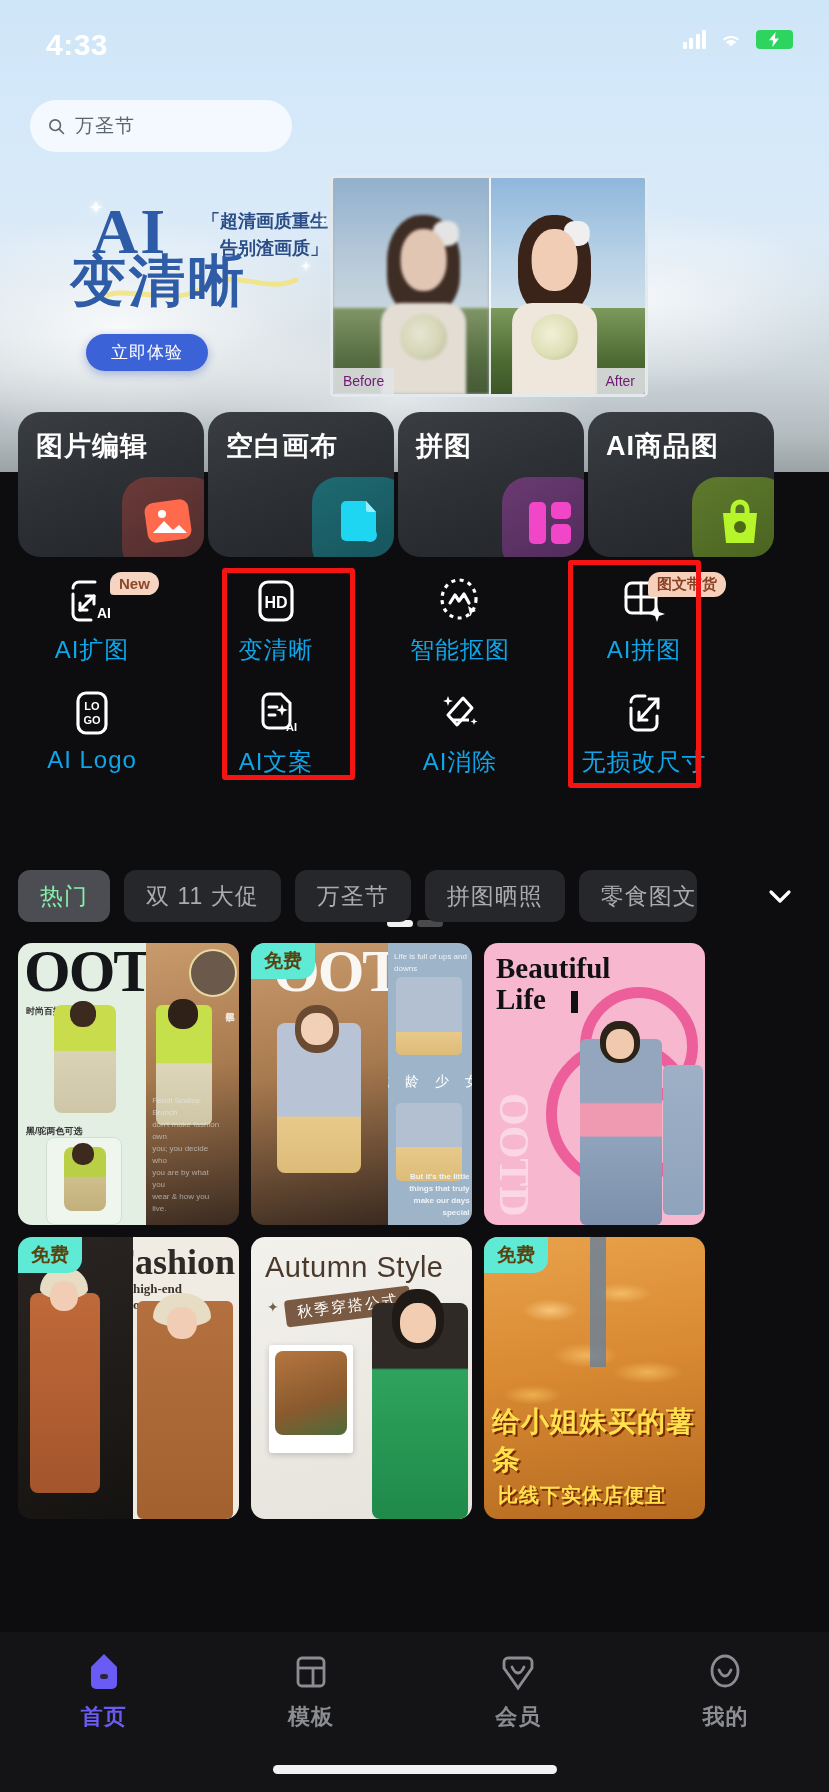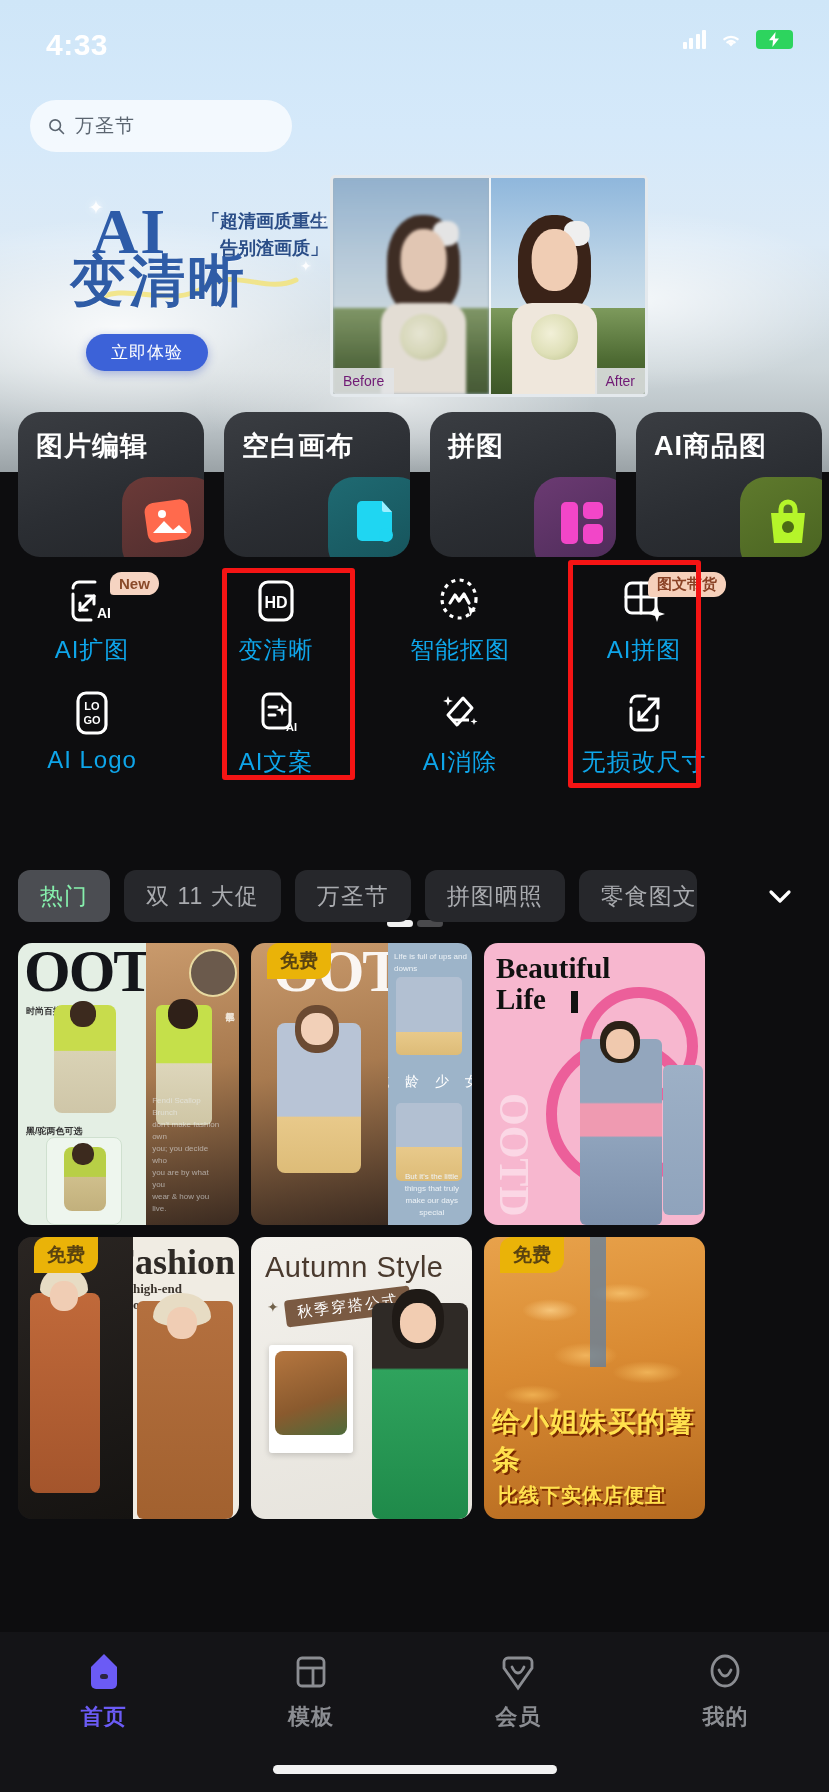--- a/index.html
+++ b/index.html
@@ -97,21 +97,21 @@
   .g-flower{position:absolute;left:50%;transform:translateX(-50%);bottom:18%;width:40%;height:24%;
     background:radial-gradient(circle at 42% 42%, #f2f0d8 0%, #dfe0b8 55%, #b9c08a 100%);border-radius:50%;}
   .ph-divider{position:absolute;left:50%;top:0;width:2px;height:100%;background:rgba(255,255,255,.85);}
   .ph-tag{
     position:absolute; bottom:0; height:26px; padding:0 10px; display:flex; align-items:center;
     font-size:14px; color:#701a75; background:rgba(225,228,230,.88);
   }
   .ph-tag.l{left:0;} .ph-tag.r{right:0;}
 
   
-  .cards { position:absolute; left:18px; top:412px; display:flex; gap:20px; }
+  .cards { position:absolute; left:18px; top:412px; display:flex; gap:4px; }
   .card {
     width:186px; height:145px; border-radius:22px; position:relative; overflow:hidden;
     background:linear-gradient(160deg,#3a3d42 0%,#2b2e33 55%,#232529 100%);
   }
   .card .ttl {
     position:absolute; left:18px; top:16px; font-size:27px; font-weight:700;
     color:#fff; letter-spacing:1px; white-space:nowrap;
   }
   .card .glyph {
     position:absolute; right:-14px; bottom:-16px; width:96px; height:96px; border-radius:26px;
@@ -150,21 +150,21 @@
     font-size:23px; display:flex; align-items:center; white-space:nowrap; letter-spacing:1px;
   }
   .chip.on { background:#4b4d52; color:#86efac; }
   .chip.clip { max-width:118px; overflow:hidden; }
   .chev { position:absolute; left:766px; top:884px; width:28px; height:24px; }
 
   
   .tgrid { position:absolute; left:18px; top:943px; width:793px; display:flex; flex-wrap:wrap; gap:12px; }
   .tcard { width:221px; height:282px; border-radius:14px; overflow:hidden; position:relative; background:#1c1c1f; }
   .free {
-    position:absolute; left:16px; top:0; z-index:5; background:#eab308; color:#5a4310;
+    position:absolute; left:0; top:0; z-index:5; background:#5eead4; color:#5a4310;
     font-size:19px; font-weight:700; padding:5px 13px; border-radius:12px 0 14px 0;
   }
   .t-inner{position:absolute;inset:0;display:flex;}
   .tp{position:relative;height:100%;overflow:hidden;}
   .ootd-bg{background:#e4efe4;}
   .ootd-word{position:absolute;left:6px;top:-6px;font-family:"Liberation Serif",serif;
     font-size:60px;font-weight:700;color:#14161a;letter-spacing:-2px;}
   .mini-txt{position:absolute;font-size:9px;color:#333;font-weight:700;}
   .fig{position:absolute;border-radius:8px;}
   .street{background:linear-gradient(170deg,#c99a6c 0%,#a87a4f 45%,#3a2a20 100%);}
@@ -484,21 +484,21 @@
           <div class="ootd-word" style="color:#fff;opacity:.92;left:22px;">OOTD</div>
           <div class="fig" style="left:26px;top:80px;width:84px;height:150px;background:linear-gradient(180deg,#b8c4d6 0%,#b8c4d6 62%,#e8c98a 63%,#ddbc78 100%);border-radius:8px;"></div>
           <div class="fig" style="left:44px;top:62px;width:44px;height:48px;background:#6b4a32;border-radius:46%;"></div>
           <div class="fig" style="left:50px;top:70px;width:32px;height:32px;background:#f2d0b8;border-radius:46%;"></div>
         </div>
         <div class="tp blue-bg" style="width:38%;">
           <div class="eng-s" style="left:6px;top:8px;width:90%;">Life is full of ups and downs</div>
           <div class="fig" style="left:8px;top:34px;width:66px;height:78px;background:linear-gradient(180deg,#b2c0d2 0%,#b2c0d2 70%,#e8c98a 71%,#ddbc78 100%);border-radius:5px;"></div>
           <div class="jian">减 龄 少 女</div>
           <div class="fig" style="left:8px;top:160px;width:66px;height:78px;background:linear-gradient(180deg,#b2c0d2 0%,#b2c0d2 56%,#e8c98a 57%,#ddbc78 100%);border-radius:5px;"></div>
-          <div class="eng-s" style="left:6px;bottom:6px;width:90%;text-align:center;">But it's the little things that truly make our days special</div>
+          <div class="eng-s" style="left:6px;bottom:6px;width:90%;text-align:right;font-weight:bold;">But it's the little things that truly make our days special</div>
         </div>
       </div>
     </div>
 
     <div class="tcard pink-bg">
       <div class="pink-heart" style="left:96px;top:44px;width:118px;height:118px;transform:rotate(45deg);"></div>
       <div class="pink-heart" style="left:62px;top:96px;width:150px;height:150px;"></div>
       <div class="beaut">
         <span>Beautiful</span><br>
         <span>Life</span>

